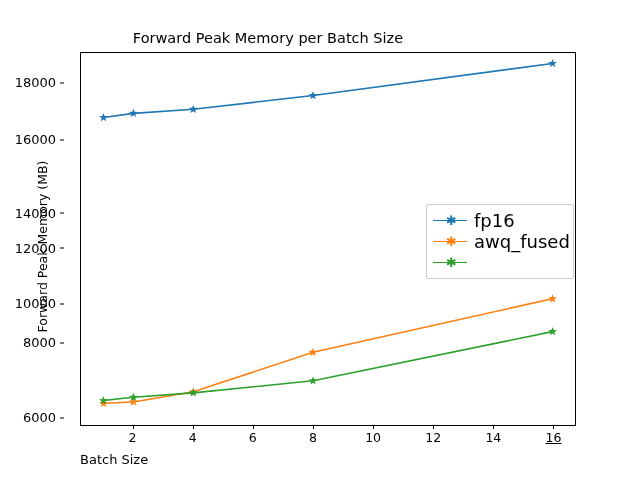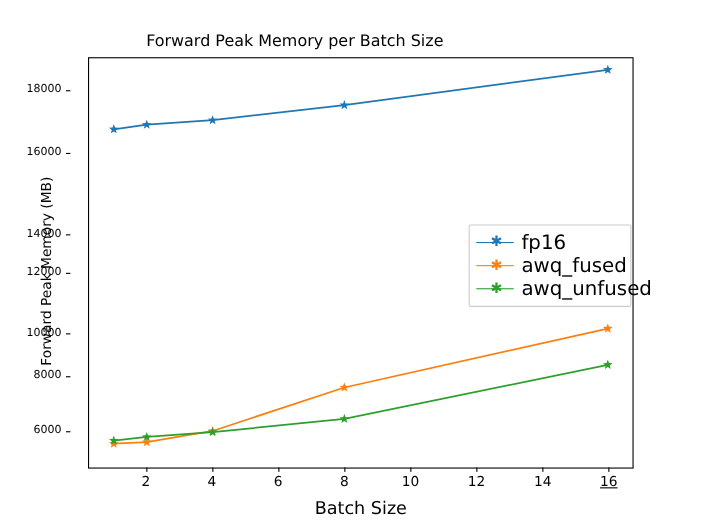--- a/index.html
+++ b/index.html
@@ -19,36 +19,36 @@
   
   .plot-area{
     position:absolute;left:80px;top:52px;width:496px;height:374px;
     border:1px solid #000000;box-sizing:border-box;background:transparent;
   }
   .plot-svg{position:absolute;left:0;top:0;width:100%;height:100%;display:block;}
 
   
   .ytick{
     position:absolute;right:584px;  
-    width:50px;text-align:right;font-size:10px;line-height:1;
+    width:50px;text-align:right;font-size:13px;line-height:1;
     transform:translateY(-50%);
   }
   .ytick span.tmark{
     position:absolute;left:54px;top:50%;width:4px;height:1px;background:#000;
   }
   .xtick{
     position:absolute;top:432px;width:40px;text-align:center;
     font-size:12.5px;line-height:1;transform:translateX(-50%);
   }
   .xtickmark{position:absolute;width:1px;height:4px;background:#000;top:425px;}
 
   
   .xlabel{
     position:absolute;left:80px;top:452px;width:496px;
-    text-align:center;font-size:16px;
+    font-size:13px;
   }
   .ylabel{
     position:absolute;left:-88px;top:239px;width:260px;
     text-align:center;font-size:12.5px;
     transform:rotate(-90deg);transform-origin:center center;
   }
 
   
   .legend{
     position:absolute;left:426px;top:204px;width:148px;
@@ -70,21 +70,21 @@
 <body>
 
 <div id="figure">
 
   <div class="chart-title">Forward Peak Memory per Batch Size</div>
 
   <div class="ylabel">Forward Peak Memory (MB)</div>
   <div class="xlabel">Batch Size</div>
 
   <div id="yticks">
-      <div class="ytick" style="top: 392px;">6000<span class="tmark"></span></div>
+      <div class="ytick" style="top: 417px;">6000<span class="tmark"></span></div>
       <div class="ytick" style="top: 342px;">8000<span class="tmark"></span></div>
       <div class="ytick" style="top: 303.173px;">10000<span class="tmark"></span></div>
       <div class="ytick" style="top: 247.97px;">12000<span class="tmark"></span></div>
       <div class="ytick" style="top: 192.768px; margin-top: 20px;">14000<span class="tmark"></span></div>
       <div class="ytick" style="top: 123px; margin-top: 16px;">16000<span class="tmark"></span></div>
       <div class="ytick" style="top: 82.3616px;">18000<span class="tmark"></span></div>
     </div>
   <div id="xticks">
       <div class="xtick" style="left: 132.606px;">2</div>
       <div class="xtickmark" style="left: 132.606px;"></div>
@@ -140,17 +140,16 @@
         <i style="background:#ff7f0e"></i>
           <b style="color:#ff7f0e">✱</b>
       </span>
       <span class="legend-label">awq_fused</span>
     </div>
     <div class="legend-row">
       <span class="legend-line">
         <i style="background:#2ca02c"></i>
           <b style="color:#2ca02c">✱</b>
       </span>
-      <span class="legend-label">awq_unfused</span>
     </div>
   </div>
 
 </div>
 
 </body></html>

